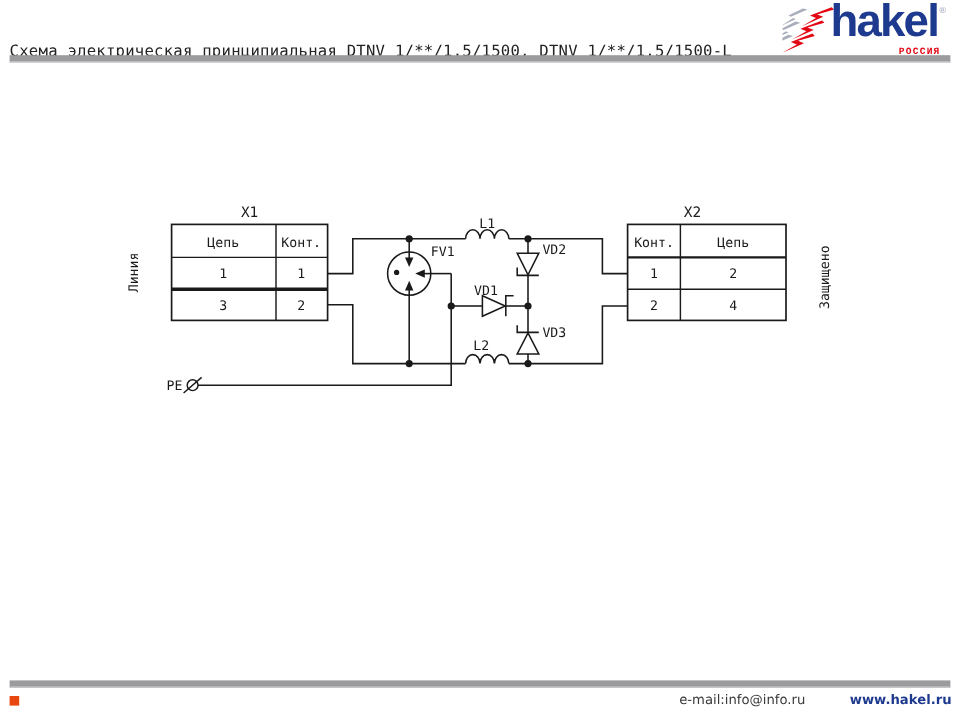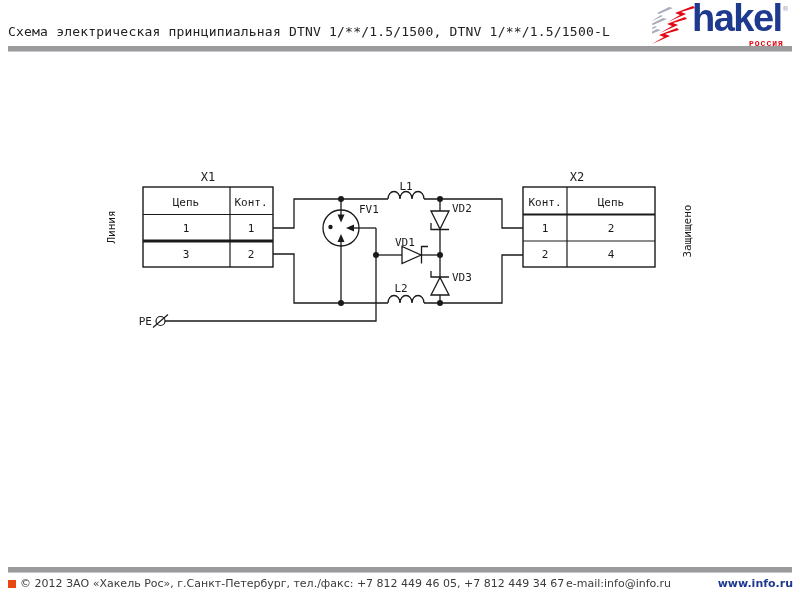--- a/index.html
+++ b/index.html
@@ -1,18 +1,18 @@
 <!DOCTYPE html>
 <html><head>
 <meta charset="utf-8">
 <style>
   html,body{margin:0;padding:0;background:#ffffff;}
   .page{position:relative;width:800px;height:600px;background:#ffffff;overflow:hidden;
         font-family:"DejaVu Sans",sans-serif;}
-  .title{position:absolute;left:8px;top:24px;font-family:"DejaVu Sans Mono",monospace;
+  .title{position:absolute;left:8px;top:36px;font-family:"DejaVu Sans Mono",monospace;
          font-size:13px;letter-spacing:0.2px;color:#222;white-space:nowrap;text-align:right;}
   .bar{position:absolute;left:8px;right:8px;height:5px;background:#9b9b9e;border-bottom:1px solid #c9c9cc;}
   .bar-top{top:46px;}
   .bar-bottom{top:567px;}
   .logo{position:absolute;left:652px;top:2px;width:140px;height:46px;}
   .logo .bolts{position:absolute;left:0;top:2px;}
   .logo .brand{position:absolute;left:40px;top:-4px;font-family:"Liberation Sans",sans-serif;
                font-weight:bold;font-size:38px;line-height:1.1;letter-spacing:-1.5px;color:#1e3a8f;}
   .logo .reg{position:absolute;left:130px;top:3px;font-size:7px;color:#9aa0b5;}
   .logo .country{position:absolute;left:97px;top:37px;font-family:Liberation Mono, monospace;
@@ -148,18 +148,17 @@
     <text x="152" y="325" text-anchor="end">PE</text>
 
     <text x="112" y="230" text-anchor="middle" transform="rotate(-90 112 227)">Линия</text>
     <text x="688" y="234" text-anchor="middle" transform="rotate(-90 688 231)">Защищено</text>
   </svg>
 
   <div class="bar bar-bottom"></div>
 
   <div class="footer">
     <span class="sq"></span>
-    <span class="copy">© 2012 ЗАО «Хакель Рос», г.Санкт-Петербург, тел./факс: +7 812 449 46 05, +7 812 449 34 67</span>
     <span class="mail">e-mail:info@info.ru</span>
-    <span class="site">www.info.ru</span>
+    <span class="site">www.hakel.ru</span>
   </div>
 
 </div>
 
 </body></html>

